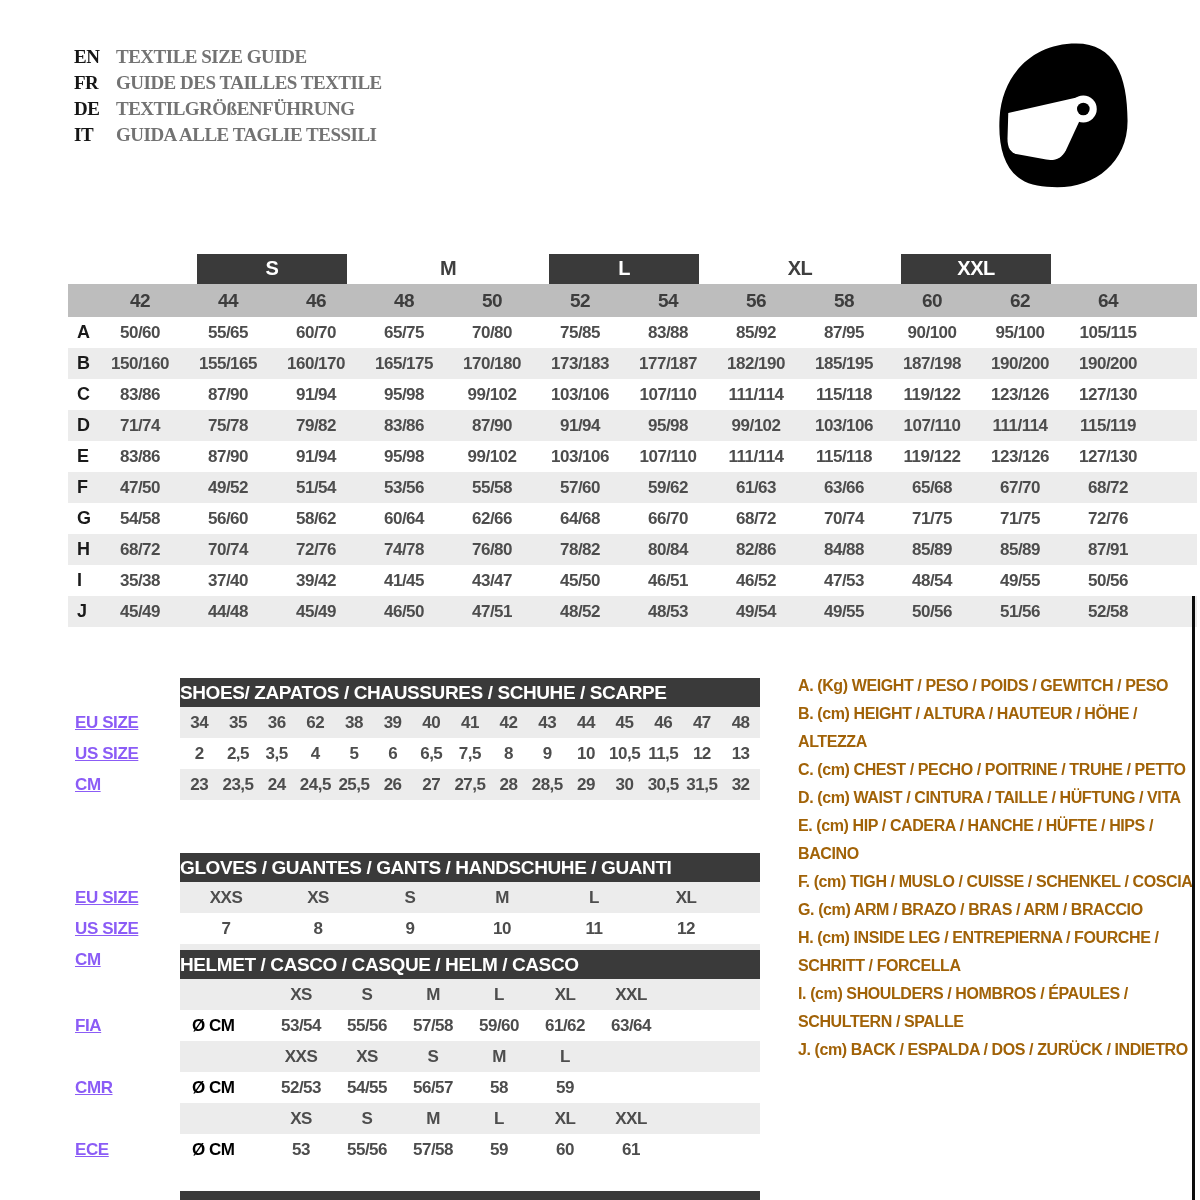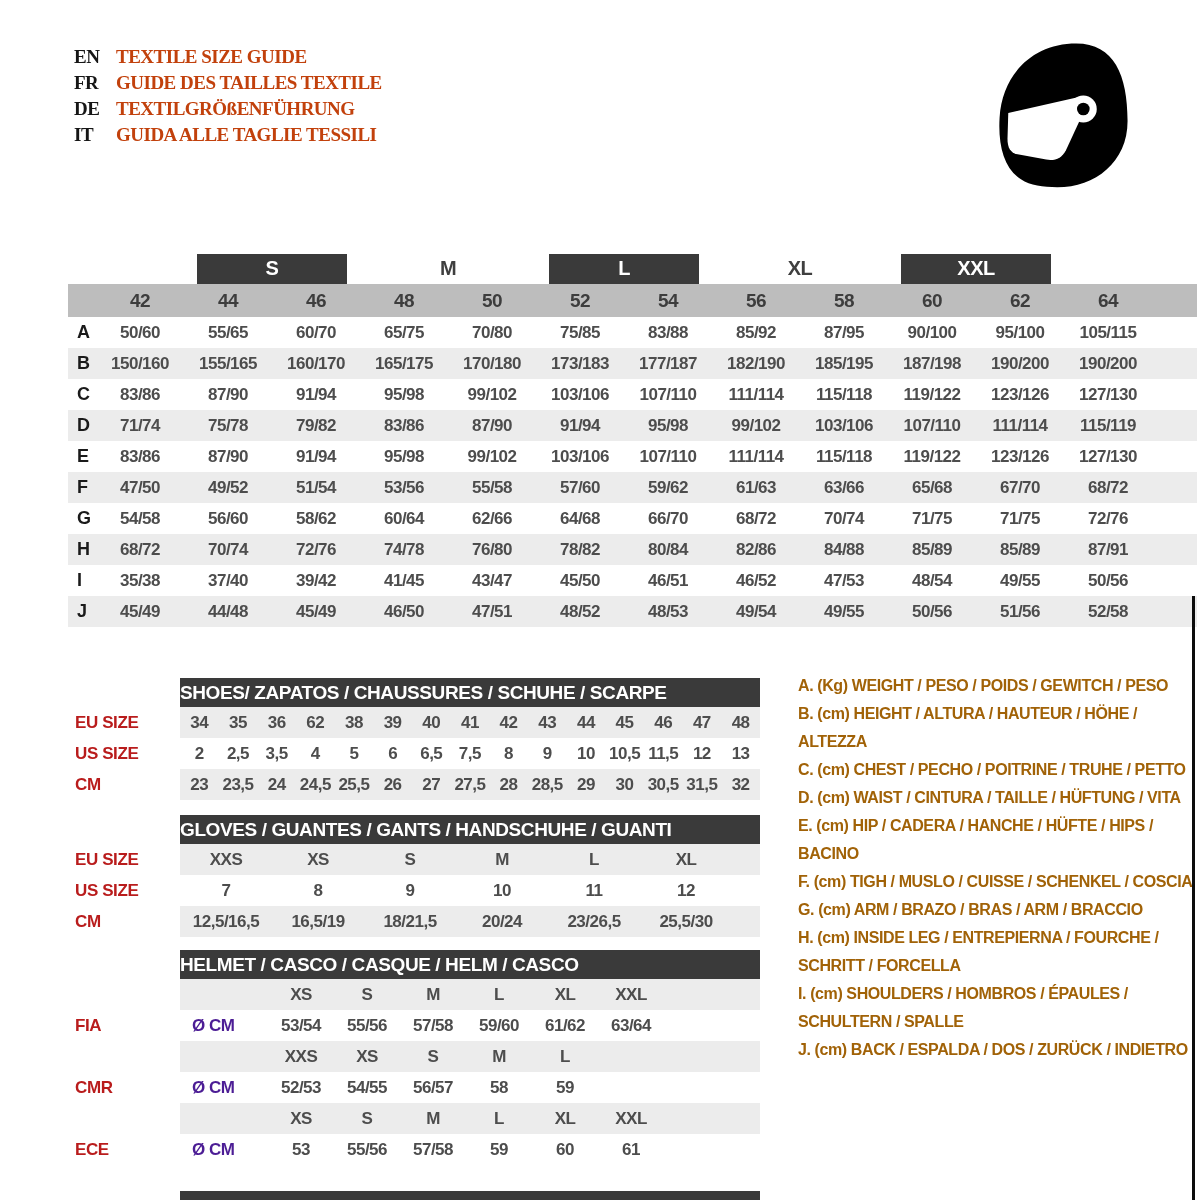--- a/index.html
+++ b/index.html
@@ -3,21 +3,21 @@
 <meta charset="utf-8">
 <style>
   html,body{margin:0;padding:0;background:#fff;}
   body{width:1200px;height:1200px;font-family:"Liberation Sans","DejaVu Sans",sans-serif;}
   .page{position:relative;width:1200px;height:1200px;overflow:hidden;background:#fff;}
 
   
   .langs{position:absolute;left:74px;top:42px;}
   .lang-row{display:flex;height:26px;align-items:flex-end;font-family:Liberation Serif, serif;}
   .lang-code{width:42px;font-size:19px;font-weight:bold;color:#161616;letter-spacing:-0.5px;}
-  .lang-title{font-size:19px;font-weight:bold;color:#c2410c;letter-spacing:-0.5px;}
+  .lang-title{font-size:19px;font-weight:bold;color:#737373;letter-spacing:-0.5px;}
 
   
   .helmet-ic{position:absolute;left:983px;top:28px;width:158px;height:170px;}
 
   
   table{border-collapse:collapse;table-layout:fixed;}
   .mt{position:absolute;left:68px;top:253px;width:1129px;}
   .mt td,.mt th{padding:0;text-align:center;vertical-align:middle;overflow:hidden;white-space:nowrap;}
   .mt .c-letter{width:28px;}
   .mt col.vc{width:88px;}
@@ -31,23 +31,23 @@
   #main-tbody th{font-size:18px;font-weight:bold;color:#1a1a1a;text-align:left;padding-left:9px;}
   #main-tbody td.val{font-size:17px;font-weight:bold;color:#4d4d4d;letter-spacing:-0.5px;}
 
   
   .sec{position:absolute;left:68px;width:692px;}
   .sec-bar{margin-left:112px;width:580px;height:29px;box-sizing:border-box;background:#3a3a3a;color:#fff;
            display:flex;align-items:center;font-size:19px;font-weight:bold;letter-spacing:-0.4px;white-space:nowrap;}
   .sec table{width:692px;}
   .sec td,.sec th{padding:0;text-align:center;vertical-align:middle;white-space:nowrap;overflow:hidden;
                   font-size:17px;font-weight:bold;color:#4d4d4d;letter-spacing:-0.5px;height:31px;}
-  .sec th.lbl{width:112px;text-align:left;padding-left:7px;color:#b91c1c;font-size:17px;letter-spacing:-0.4px;background:#fff;}
+  .sec th.lbl{width:112px;text-align:left;padding-left:7px;color:#8b5cf6;font-size:17px;letter-spacing:-0.4px;background:#fff;text-decoration:underline;}
   .sec tr.vstripe td{background:#ececec;}
-  .sec td.unit{text-align:left;padding-left:12px;color:#4c1d95;}
+  .sec td.unit{text-align:left;padding-left:12px;color:#000000;}
 
   
   .legend{position:absolute;left:798px;top:672px;width:398px;}
   .legend-item{font-size:16px;font-weight:bold;color:#a16207;line-height:28px;letter-spacing:-0.4px;}
 
   .vline{position:absolute;left:1192px;top:596px;width:3px;height:604px;background:#0c0c0c;}
   .bottom-bar{position:absolute;left:180px;top:1191px;width:580px;height:9px;background:#3a3a3a;}
 </style>
 </head>
 <body>
@@ -356,21 +356,21 @@
             <td>29</td>
             <td>30</td>
             <td>30,5</td>
             <td>31,5</td>
             <td>32</td>
           </tr>
         </tbody>
     </table>
   </div>
 
-  <div class="sec" style="top:815px;">
+  <div class="sec" style="top:853px;">
     <div class="sec-bar">GLOVES / GUANTES / GANTS / HANDSCHUHE / GUANTI</div>
     <table>
       <colgroup>
           <col style="width:112px;">
           <col style="width:92px;">
           <col style="width:92px;">
           <col style="width:92px;">
           <col style="width:92px;">
           <col style="width:92px;">
           <col style="width:92px;">

